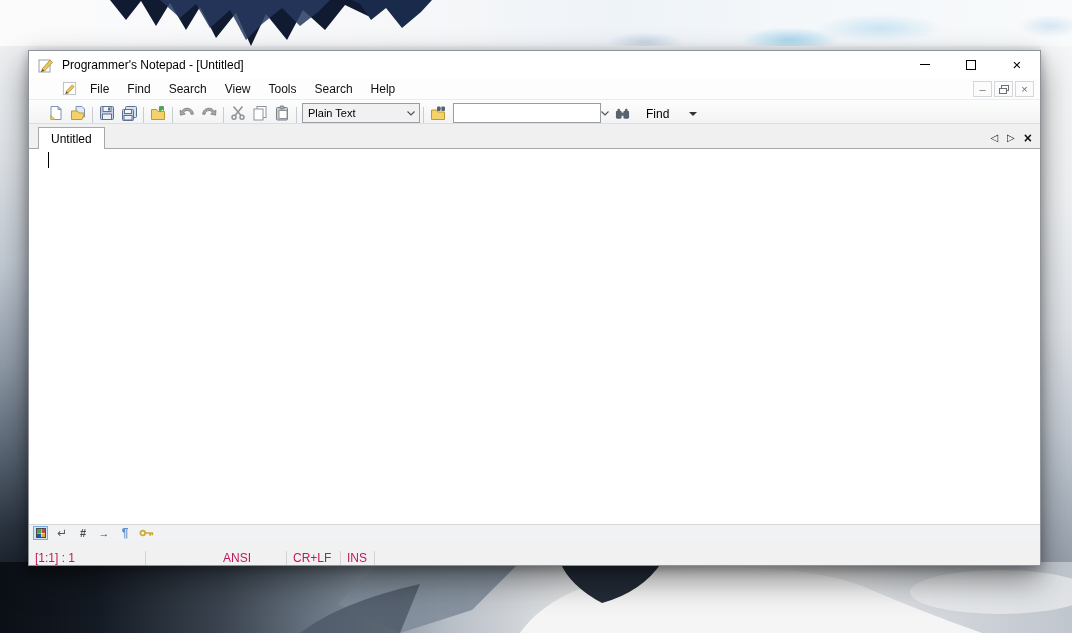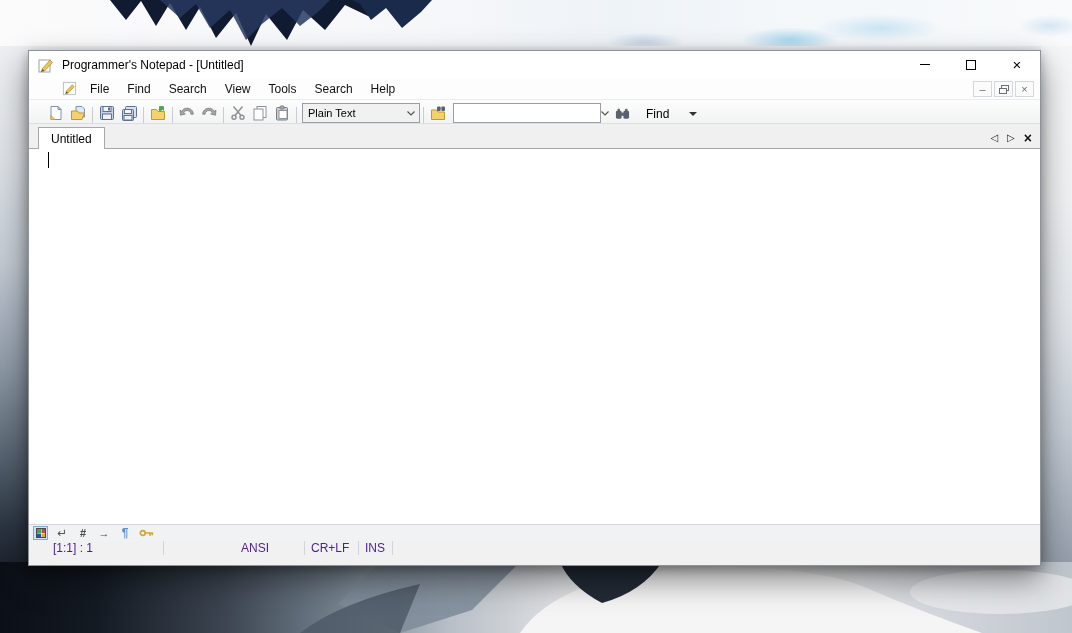--- a/index.html
+++ b/index.html
@@ -82,21 +82,21 @@
   
   .edgebar{height:17px;flex:0 0 auto;background:#f1f2f3;border-top:1px solid #d5d7da;
     display:flex;align-items:center;padding-left:4px;gap:7px;}
   .ebtn{height:14px;min-width:14px;display:flex;align-items:center;justify-content:center;}
   .ebtn-pressed{background:#cfe5fb;border:1px solid #7aabdd;width:15px;height:14px;}
   .eglyph{font-size:11px;font-weight:700;color:#4a4a4a;line-height:1;}
   .eglyph-wrap{font-size:12px;font-weight:400;color:#555;}
   .eglyph-pilcrow{color:#5b8fd0;font-weight:700;font-size:12px;}
 
   
-  .statusbar{height:24px;flex:0 0 auto;background:#f1f1f1;display:flex;align-items:flex-start;font-size:12px;color:#4c1d95;padding-left:18px;}
+  .statusbar{height:24px;flex:0 0 auto;background:#f1f1f1;display:flex;align-items:flex-end;font-size:12px;color:#be185d;}
   .spane{display:flex;align-items:center;padding-left:6px;border-right:1px solid #d0d3d7;white-space:nowrap;}
   .sp1{width:117px;}.sp2{width:71px;}.sp3{width:70px;}.sp4{width:54px;}.sp5{width:34px;}
   .sp6{flex:1;border-right:none;justify-content:space-between;padding-right:2px;}
   .grip{width:13px;height:13px;align-self:flex-end;}
 </style>
 </head>
 <body>
 
 <div class="bg-top">
   <svg width="1072" height="46">

